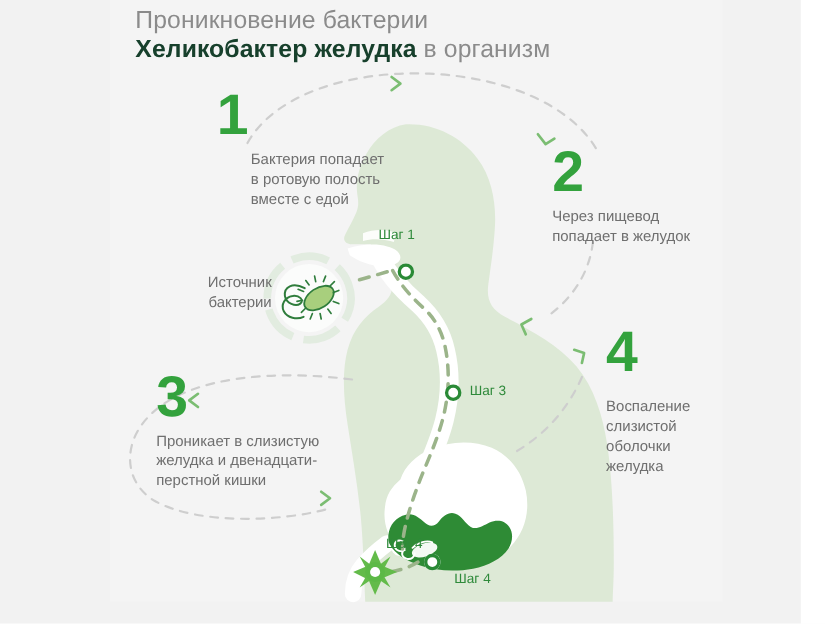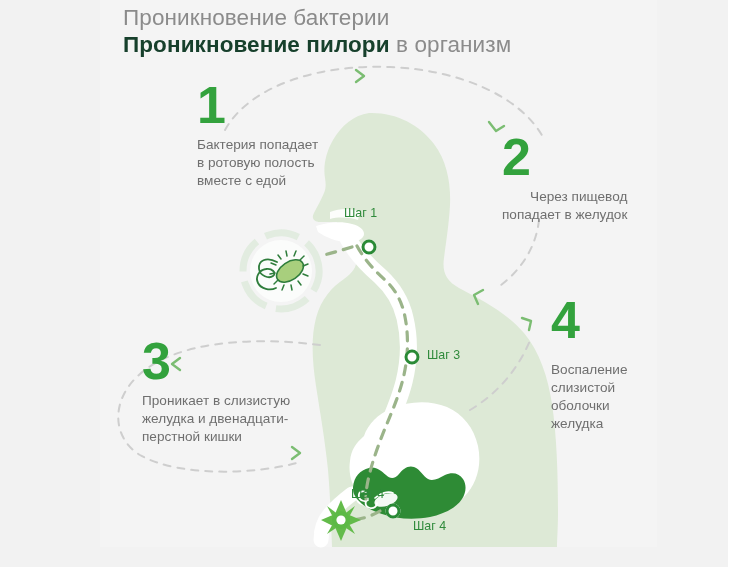--- a/index.html
+++ b/index.html
@@ -72,24 +72,24 @@
   }
   .step-text {
     font-size: 13.6px;
     color: #6f6f6f;
     line-height: 1.33;
     margin-top: 4px;
     white-space: pre-line;
   }
 
   #step1 { left: 197px; top: 82px; }
-  #step1 .step-text { margin-top: 6px; }
+  #step1 .step-text { margin-top: 6px; margin-left: 31px; }
 
   #step2 { left: 502px; top: 134px; }
-  #step2 .step-text { margin-top: 6px; text-align: right; }
+  #step2 .step-text { margin-top: 6px; }
 
   #step3 { left: 142px; top: 338px; }
   #step3 .step-text { margin-top: 6px; }
 
   #step4 { left: 551px; top: 297px; }
   #step4 .step-text { margin-top: 16px; }
 
   
   #source-label {
     position: absolute;
@@ -291,21 +291,21 @@
       <polyline points="483,290 474,295 478,304"></polyline>
       <polyline points="180,358 172,364 180,370"></polyline>
       <polyline points="292,447 300,453 292,459"></polyline>
       <polyline points="522,318 531,321 529,330"></polyline>
     </g>
 
   </svg>
 
   <div class="title-block">
     <div class="title-line1">Проникновение бактерии</div>
-    <div class="title-line2"><span class="title-strong">Проникновение пилори</span><span> в организм</span></div>
+    <div class="title-line2"><span class="title-strong">Хеликобактер желудка</span><span> в организм</span></div>
   </div>
 
   <div class="step" id="step1">
     <div class="step-num">1</div>
     <div class="step-text">Бактерия попадает
 в ротовую полость
 вместе с едой</div>
   </div>
 
   <div class="step" id="step2">
@@ -322,19 +322,21 @@
   </div>
 
   <div class="step" id="step4">
     <div class="step-num">4</div>
     <div class="step-text">Воспаление
 слизистой
 оболочки
 желудка</div>
   </div>
 
+  <div id="source-label">Источник
+бактерии</div>
 
   <div class="marker-label" id="lbl-step1">Шаг 1</div>
   <div class="marker-label" id="lbl-step2">Шаг 3</div>
   <div class="marker-label" id="lbl-step3">Шаг 4</div>
   <div class="marker-label" id="lbl-step4">Шаг 4</div>
 
 </div>
 
 </body></html>

